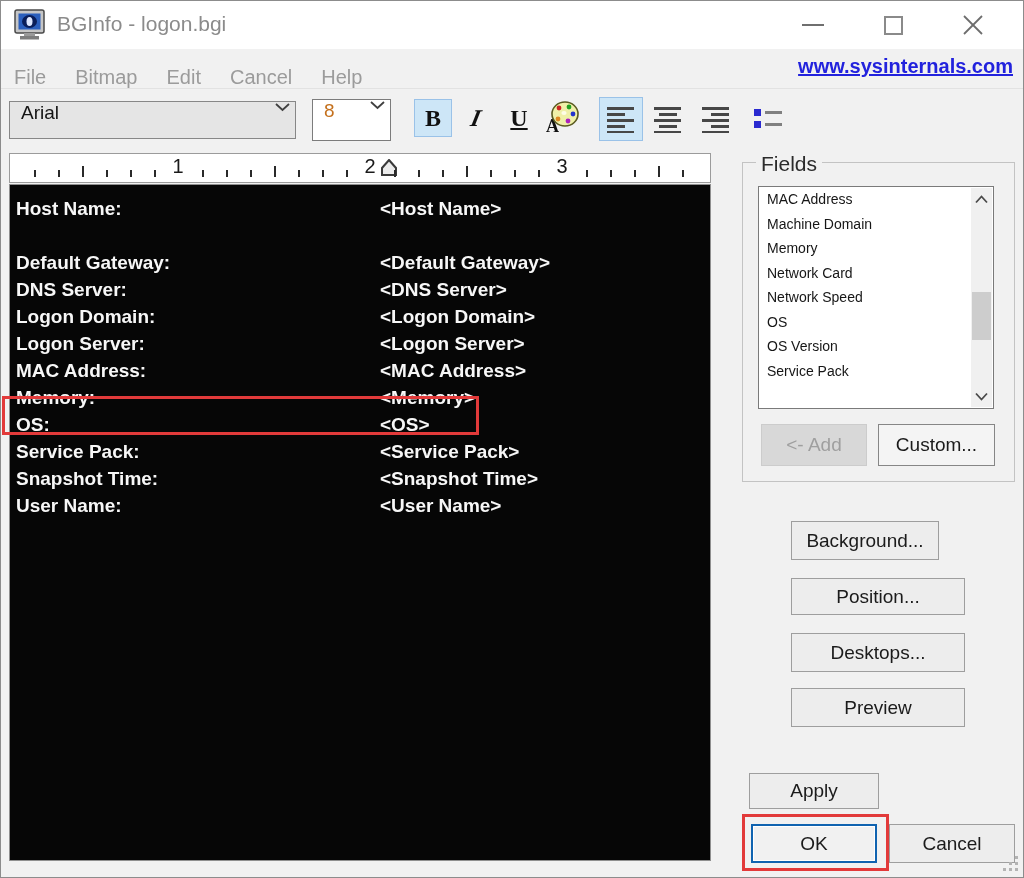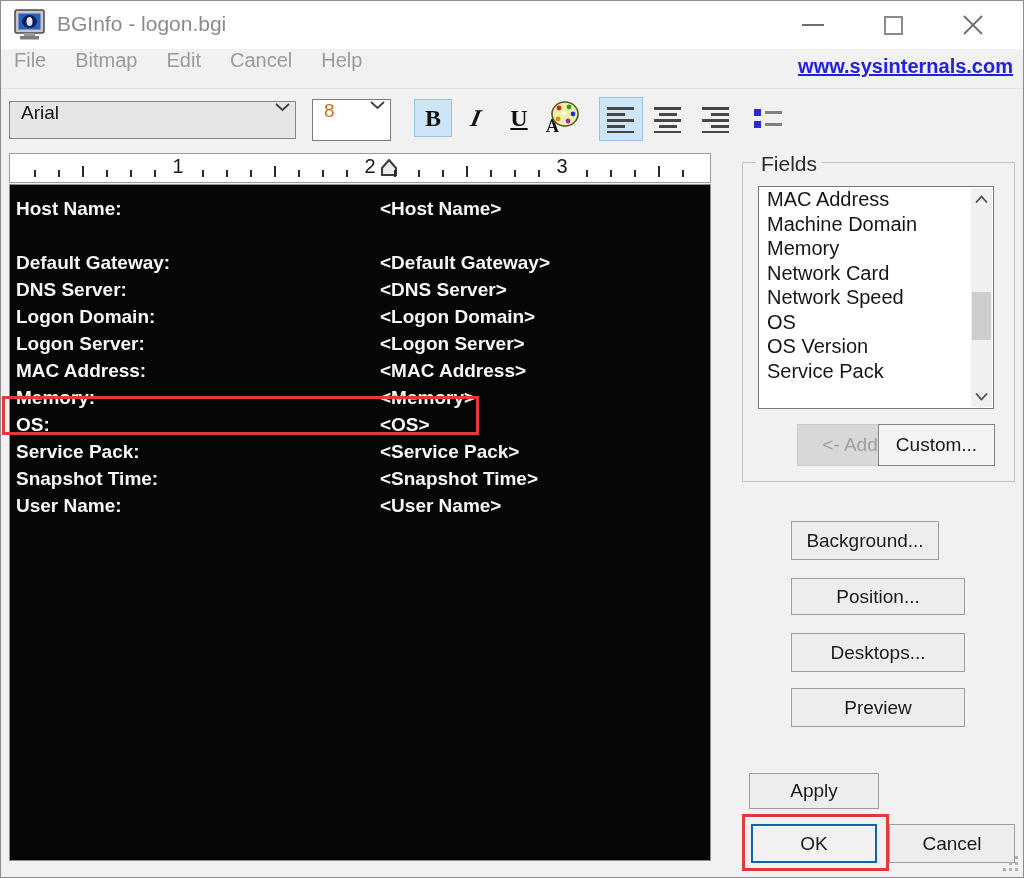--- a/index.html
+++ b/index.html
@@ -7,21 +7,21 @@
   .window{position:relative;width:1024px;height:878px;background:#f1f1f1;box-sizing:border-box;border:1px solid #8c8c8c;}
   
   .titlebar{position:absolute;left:0;top:0;width:100%;height:48px;background:#ffffff;}
   .app-icon{position:absolute;left:12px;top:7px;width:34px;height:34px;}
   .title-text{position:absolute;left:56px;top:11px;font-size:21px;color:#8b8b8b;white-space:nowrap;}
   .winbtn{position:absolute;display:flex;align-items:center;justify-content:center;}
   .min-glyph{width:22px;height:2px;background:#6f6f6f;}
   .max-glyph{width:19px;height:19px;border:2px solid #8a8a8a;box-sizing:border-box;}
   
   .menubar{position:absolute;left:0;top:48px;width:100%;height:40px;background:#f1f1f1;border-bottom:1px solid #e2e2e2;box-sizing:border-box;}
-  .menu-items{position:absolute;left:13px;top:0;height:40px;display:flex;gap:29px;align-items:flex-start;}
+  .menu-items{position:absolute;left:13px;top:0;height:40px;display:flex;gap:29px;align-items:flex-end;}
   .menu-item{font-size:20px;color:#9b9b9b;}
   .sys-link{position:absolute;right:10px;top:6px;font-size:20px;font-weight:bold;color:#2222dd;text-decoration:underline;}
   
   .toolbar{position:absolute;left:0;top:88px;width:100%;height:62px;background:#f1f1f1;}
   .combo{position:absolute;box-sizing:border-box;display:flex;align-items:flex-start;}
   .font-combo{left:8px;top:12px;width:287px;height:38px;background:#e5e5e5;border:1px solid #878787;}
   .size-combo{left:311px;top:10px;width:79px;height:42px;background:#ffffff;border:1px solid #7c7c7c;}
   .combo-text{flex:1;padding-left:11px;font-size:19px;color:#141414;}
   .size-combo .combo-text{color:#c4701c;}
   .combo-chevron{width:26px;display:flex;justify-content:center;}
@@ -38,28 +38,28 @@
   .tab-marker{position:absolute;left:368px;bottom:1px;}
   
   .editor{position:absolute;left:8px;top:183px;width:702px;height:677px;background:#060606;border:1px solid #8f8f8f;box-sizing:border-box;overflow:hidden;}
   .erow{position:absolute;left:0;width:100%;height:27px;}
   .erow .lbl{position:absolute;left:6px;font-size:19px;font-weight:bold;color:#f7f7f7;white-space:nowrap;}
   .erow .val{position:absolute;left:370px;font-size:19px;font-weight:bold;color:#f7f7f7;white-space:nowrap;}
   
   .groupbox{position:absolute;left:741px;top:161px;width:273px;height:320px;border:1px solid #c3c3c3;box-sizing:border-box;}
   .group-label{position:absolute;left:755px;top:151px;background:#f1f1f1;padding:0 5px;font-size:21px;color:#2b2b2b;}
   .listbox{position:absolute;left:757px;top:185px;width:236px;height:223px;background:#ffffff;border:1px solid #7a7a7a;box-sizing:border-box;overflow:hidden;}
-  .list-item{font-size:20px;color:#161616;line-height:24.5px;padding-left:8px;white-space:nowrap;}
+  .list-item{font-size:14px;color:#161616;line-height:24.5px;padding-left:8px;white-space:nowrap;}
   .vscroll{position:absolute;right:1px;top:1px;width:21px;height:219px;background:#f0f0f0;}
   .sb-arrow{position:absolute;left:0;width:21px;height:22px;display:flex;align-items:center;justify-content:center;}
   .sb-thumb{position:absolute;left:1px;top:104px;width:19px;height:48px;background:#cdcdcd;}
   
   .btn{position:absolute;background:#ededed;border:1px solid #9e9e9e;box-sizing:border-box;display:flex;align-items:center;justify-content:center;font-size:19px;color:#1b1b1b;cursor:default;white-space:nowrap;}
   .btn.disabled{background:#d8d8d8;border-color:#cccccc;color:#9f9f9f;}
-  .btn-add{left:760px;top:423px;width:106px;height:42px;margin-left:36px;}
+  .btn-add{left:760px;top:423px;width:106px;height:42px;}
   .btn-custom{left:877px;top:423px;width:117px;height:42px;background:#f4f4f4;border-color:#868686;}
   .btn-background{left:790px;top:520px;width:148px;height:39px;}
   .btn-position{left:790px;top:577px;width:174px;height:37px;}
   .btn-desktops{left:790px;top:632px;width:174px;height:39px;}
   .btn-preview{left:790px;top:687px;width:174px;height:39px;}
   .btn-apply{left:748px;top:772px;width:130px;height:36px;}
   .btn-ok{left:750px;top:823px;width:126px;height:39px;border:2px solid #1063b0;background:#f1f1f1;box-shadow:inset 0 0 0 1px #ffffff;}
   .btn-cancel{left:888px;top:823px;width:126px;height:39px;}
   
   .annot{position:absolute;border:3px solid #e23a3a;box-sizing:border-box;pointer-events:none;}

